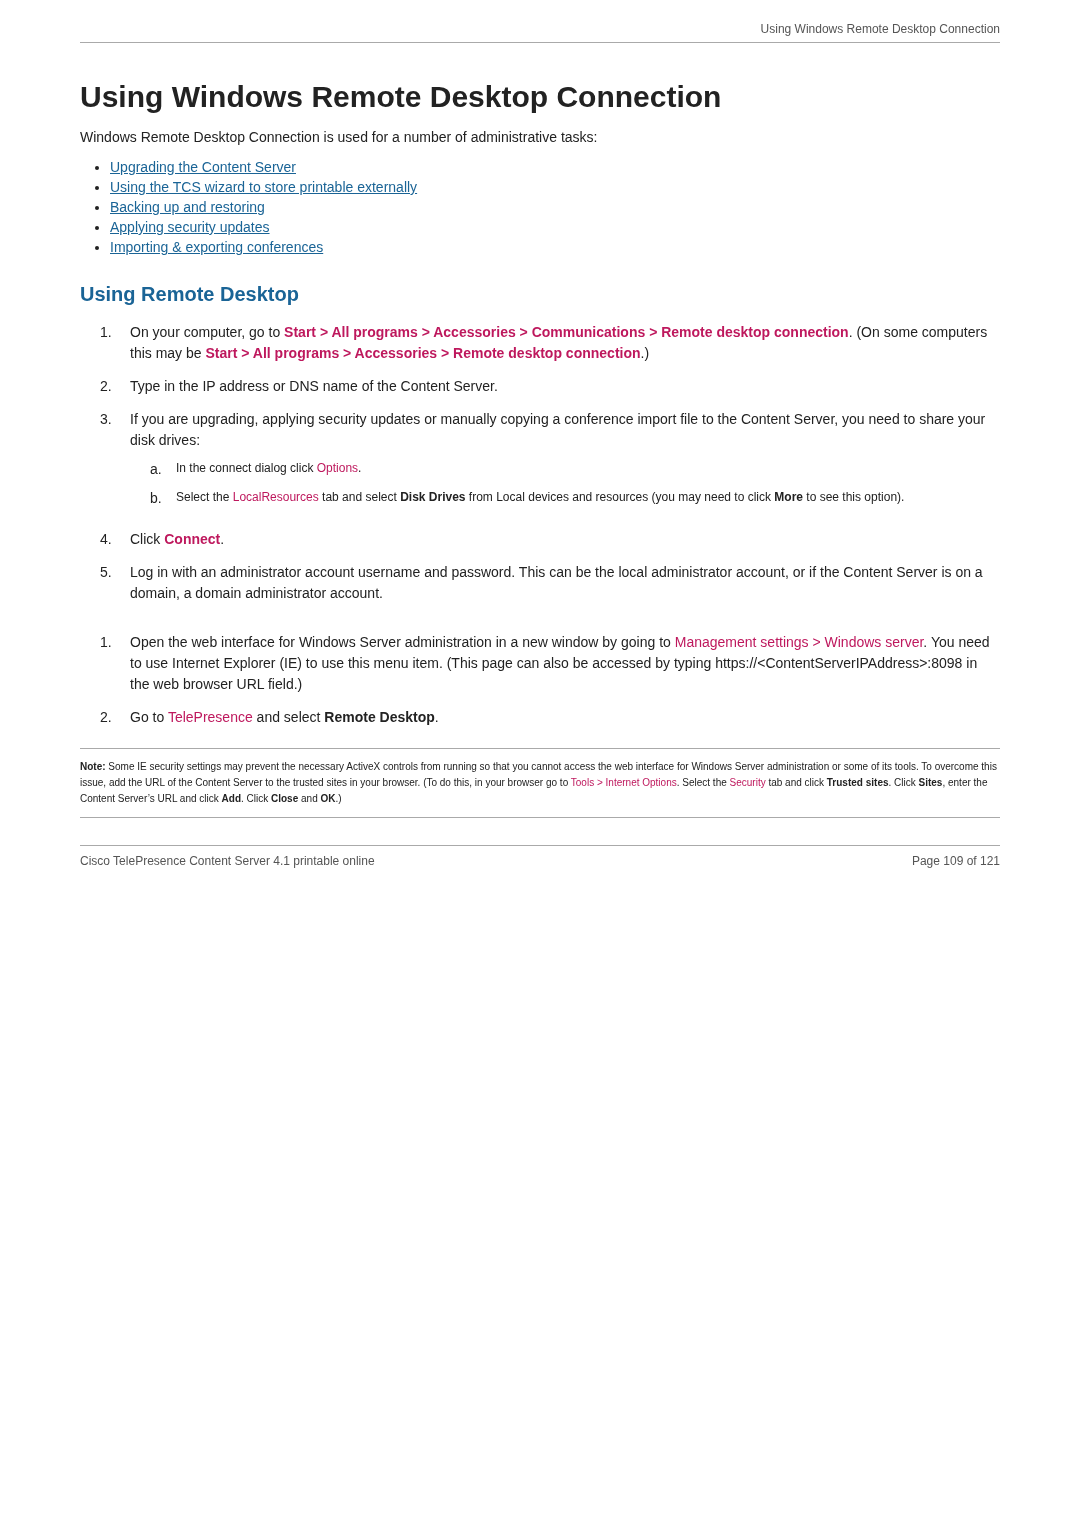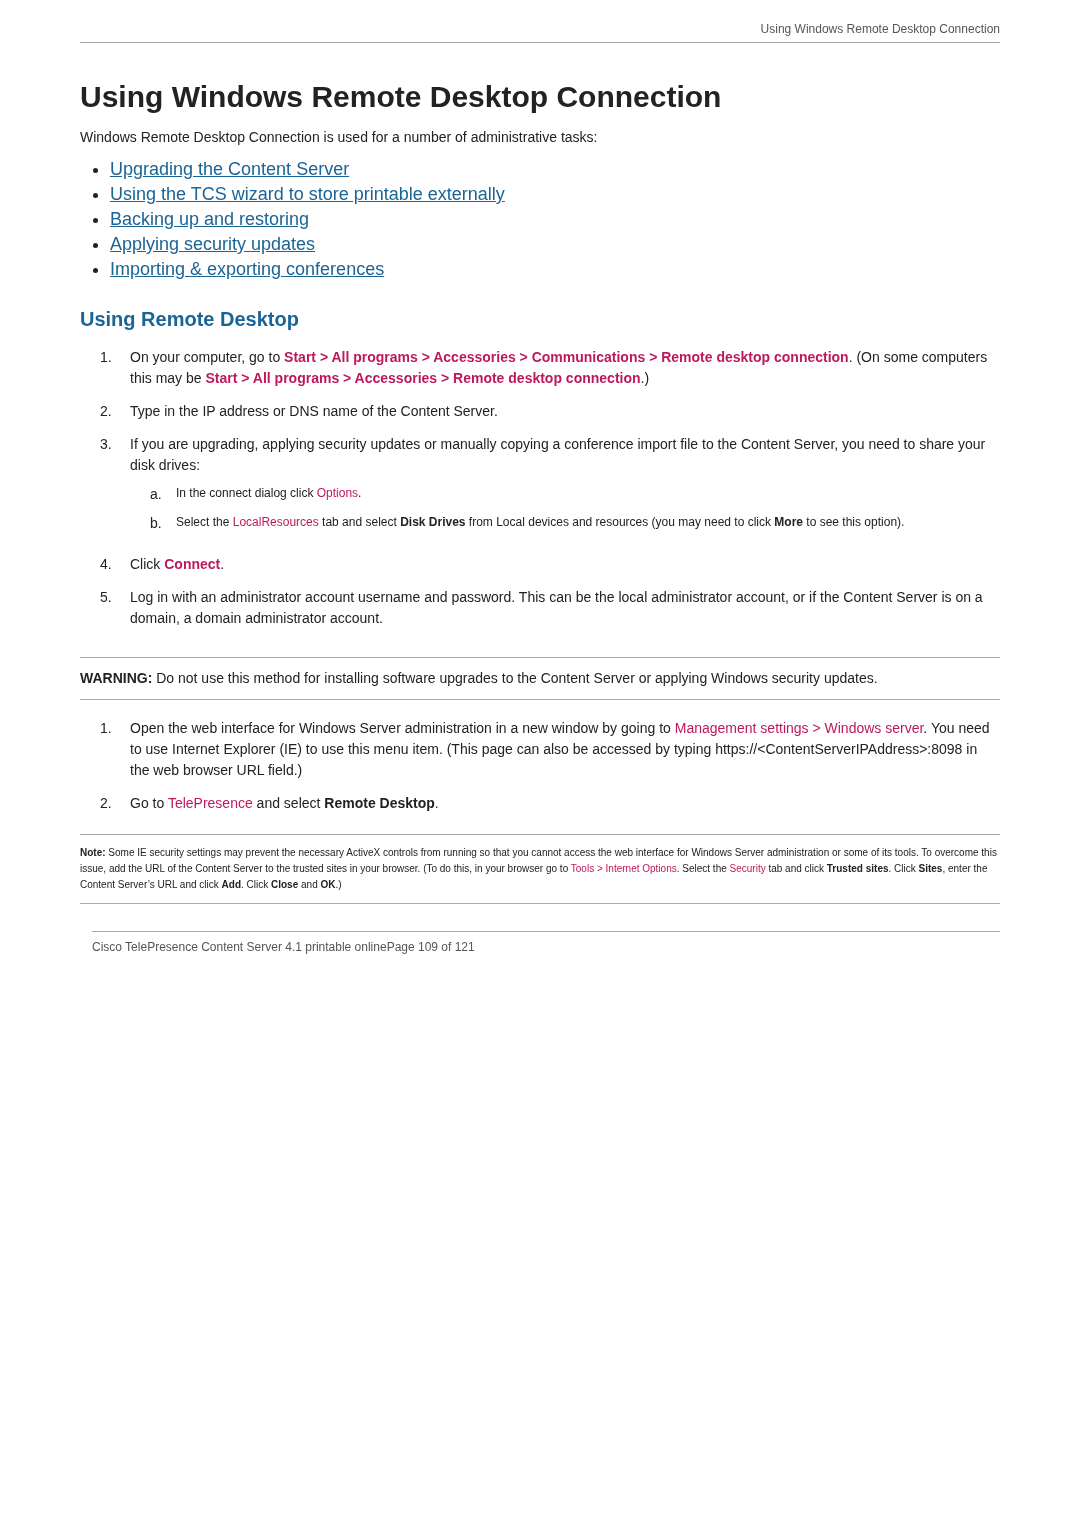--- a/index.html
+++ b/index.html
@@ -49,21 +49,21 @@
 
     
     .bullet-list {
       list-style: disc;
       margin-left: 30px;
       margin-bottom: 28px;
     }
 
     .bullet-list li {
       margin-bottom: 4px;
-      font-size: 18px;
+      font-size: 14px;
     }
 
     .bullet-list li a {
       color: #1a6496;
       text-decoration: underline;
     }
 
     
     .section-heading {
       font-size: 20px;
@@ -160,25 +160,26 @@
 
     
     .section2 {
       margin-top: 28px;
     }
 
     
     .page-footer {
       position: absolute;
       bottom: 30px;
-      left: 92px;
+      left: 80px;
       right: 80px;
       border-top: 1px solid #aaa;
       padding-top: 8px;
       display: flex;
+      justify-content: space-between;
     }
 
     .footer-left, .footer-right {
       font-size: 12px;
       color: #555;
     }
   </style>
 </head>
 <body>
 
@@ -229,25 +230,20 @@
     <li>
       <div class="li-content">Click <span class="link-color bold">Connect</span>.</div>
     </li>
     <li>
       <div class="li-content">Log in with an administrator account username and password.  This can be the local administrator account, or if the Content Server is on a domain, a domain administrator account.</div>
     </li>
   </ol>
 
   <div class="section2">
 
-    <div class="warning-box">
-      <p class="warning-text">
-        <span class="bold">WARNING:</span> Do not use this method for installing software upgrades to the Content Server or applying Windows security updates.
-      </p>
-    </div>
 
     <ol class="ordered-list">
       <li>
         <div class="li-content">
           Open the web interface for Windows Server administration in a new window by going to <span class="link-color">Management settings &gt; Windows server</span>. You need to use Internet Explorer (IE) to use this menu item. (This page can also be accessed by typing https://&lt;ContentServerIPAddress&gt;:8098 in the web browser URL field.)
         </div>
       </li>
       <li>
         <div class="li-content">
           Go to <span class="link-color">TelePresence</span> and select <span class="bold">Remote Desktop</span>.

